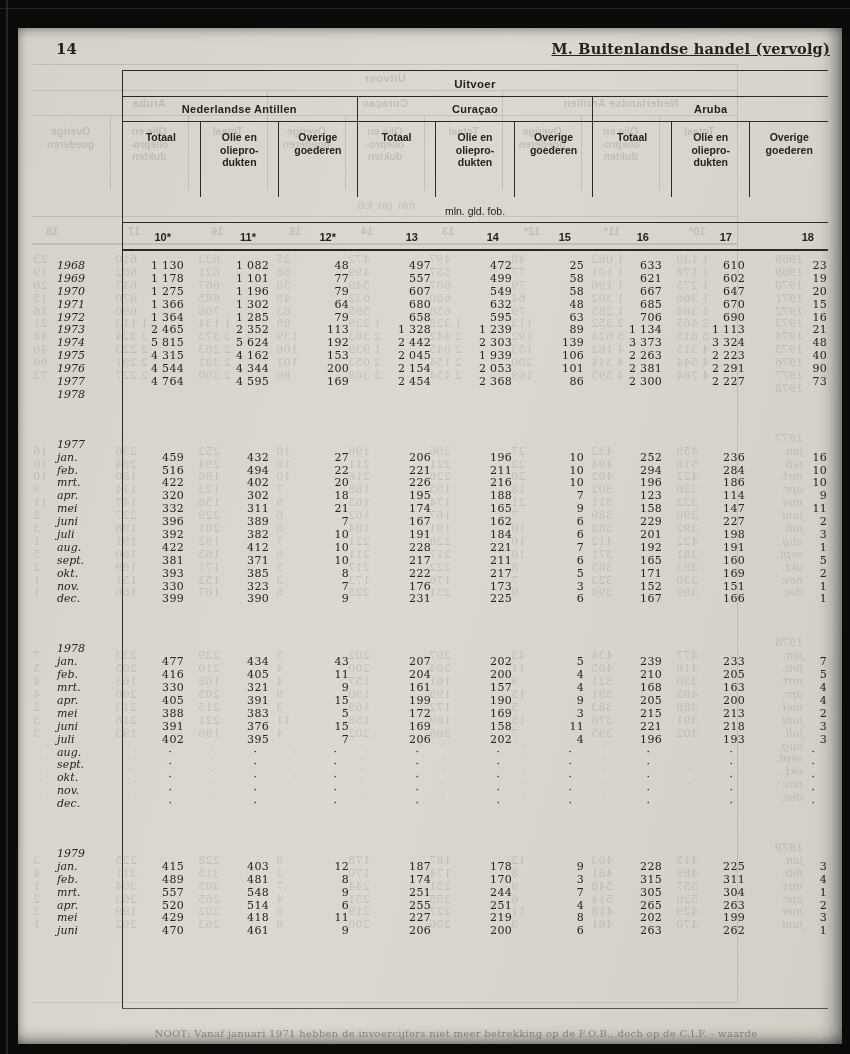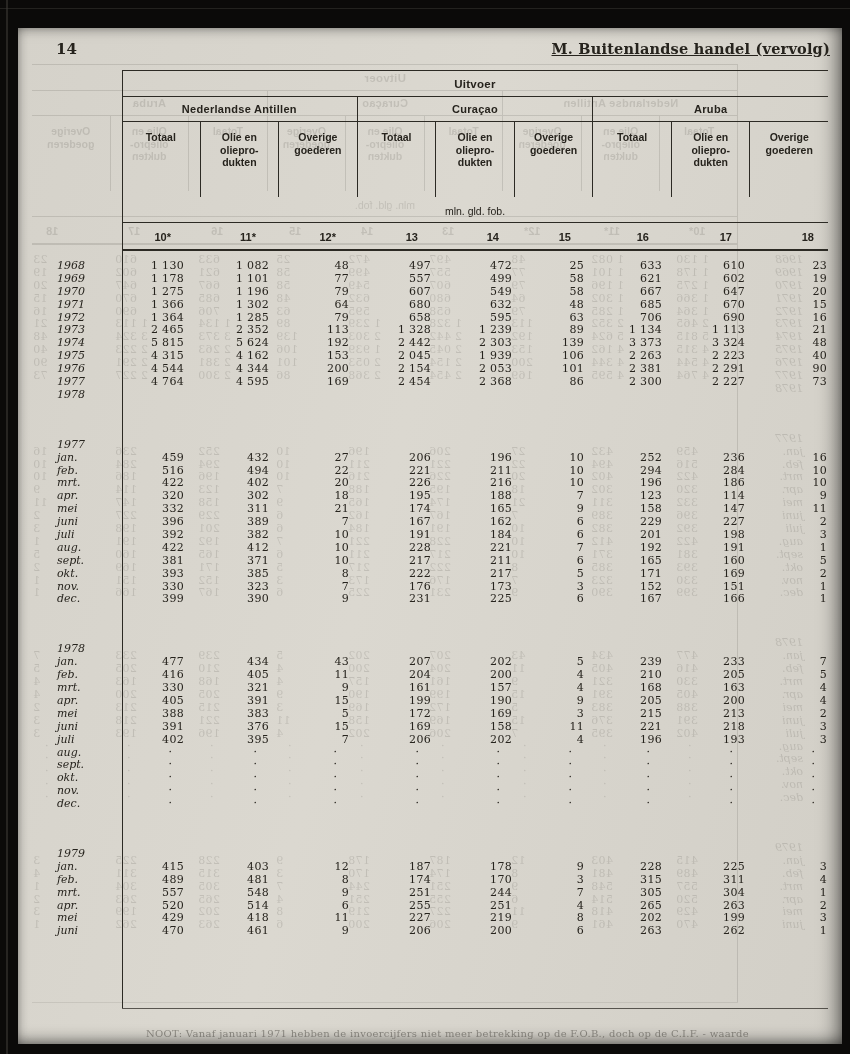--- a/index.html
+++ b/index.html
@@ -61,21 +61,21 @@
          height:12.9px; line-height:12.9px; }
   .row .label { font-style:italic; padding-left:9px; }
   .row .val   { text-align:right; padding-right:1px; letter-spacing:.3px; font-variant-numeric:tabular-nums; }
   .row .val.dot { padding-right:13px; letter-spacing:0; }
   .sec-header { height:12.9px; line-height:12.9px; font-style:italic; padding-left:9px; }
 
   .ghost { position:absolute; inset:0; transform:scaleX(-1) translateY(-6px);
            opacity:.13; filter:blur(.35px); pointer-events:none; }
 
   .footnote { position:absolute; left:128px; top:1000px; width:620px;
-              font-size:10px; opacity:.42; letter-spacing:.3px; }
+              font-size:10px; opacity:.42; letter-spacing:.3px;text-align:center; }
 </style>
 </head>
 <body>
 
 <div class="scan-edge-left"></div>
 <div class="scan-edge-top"></div>
 
 <div class="page">
 
   <div class="pagenum">14</div>

